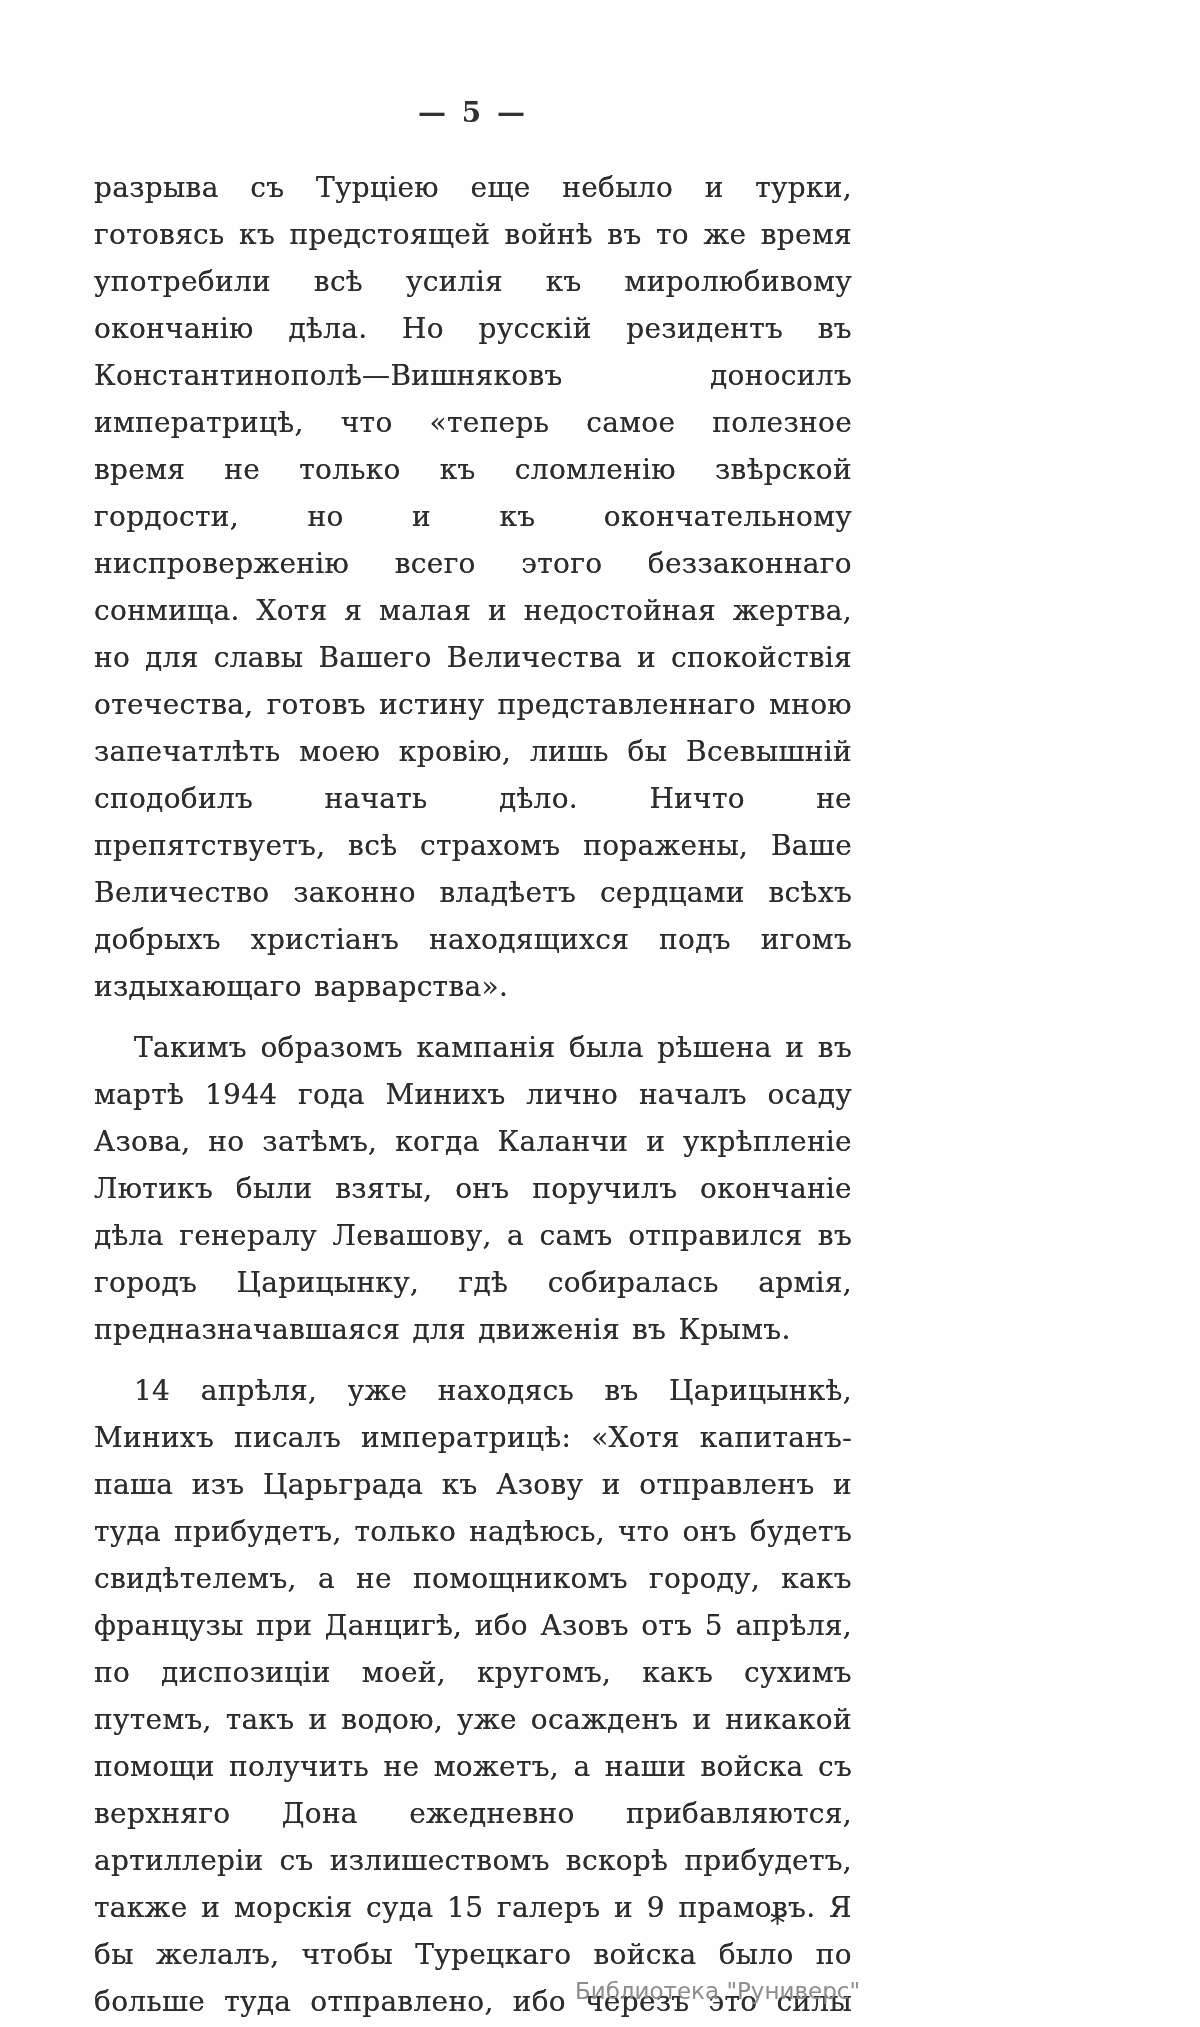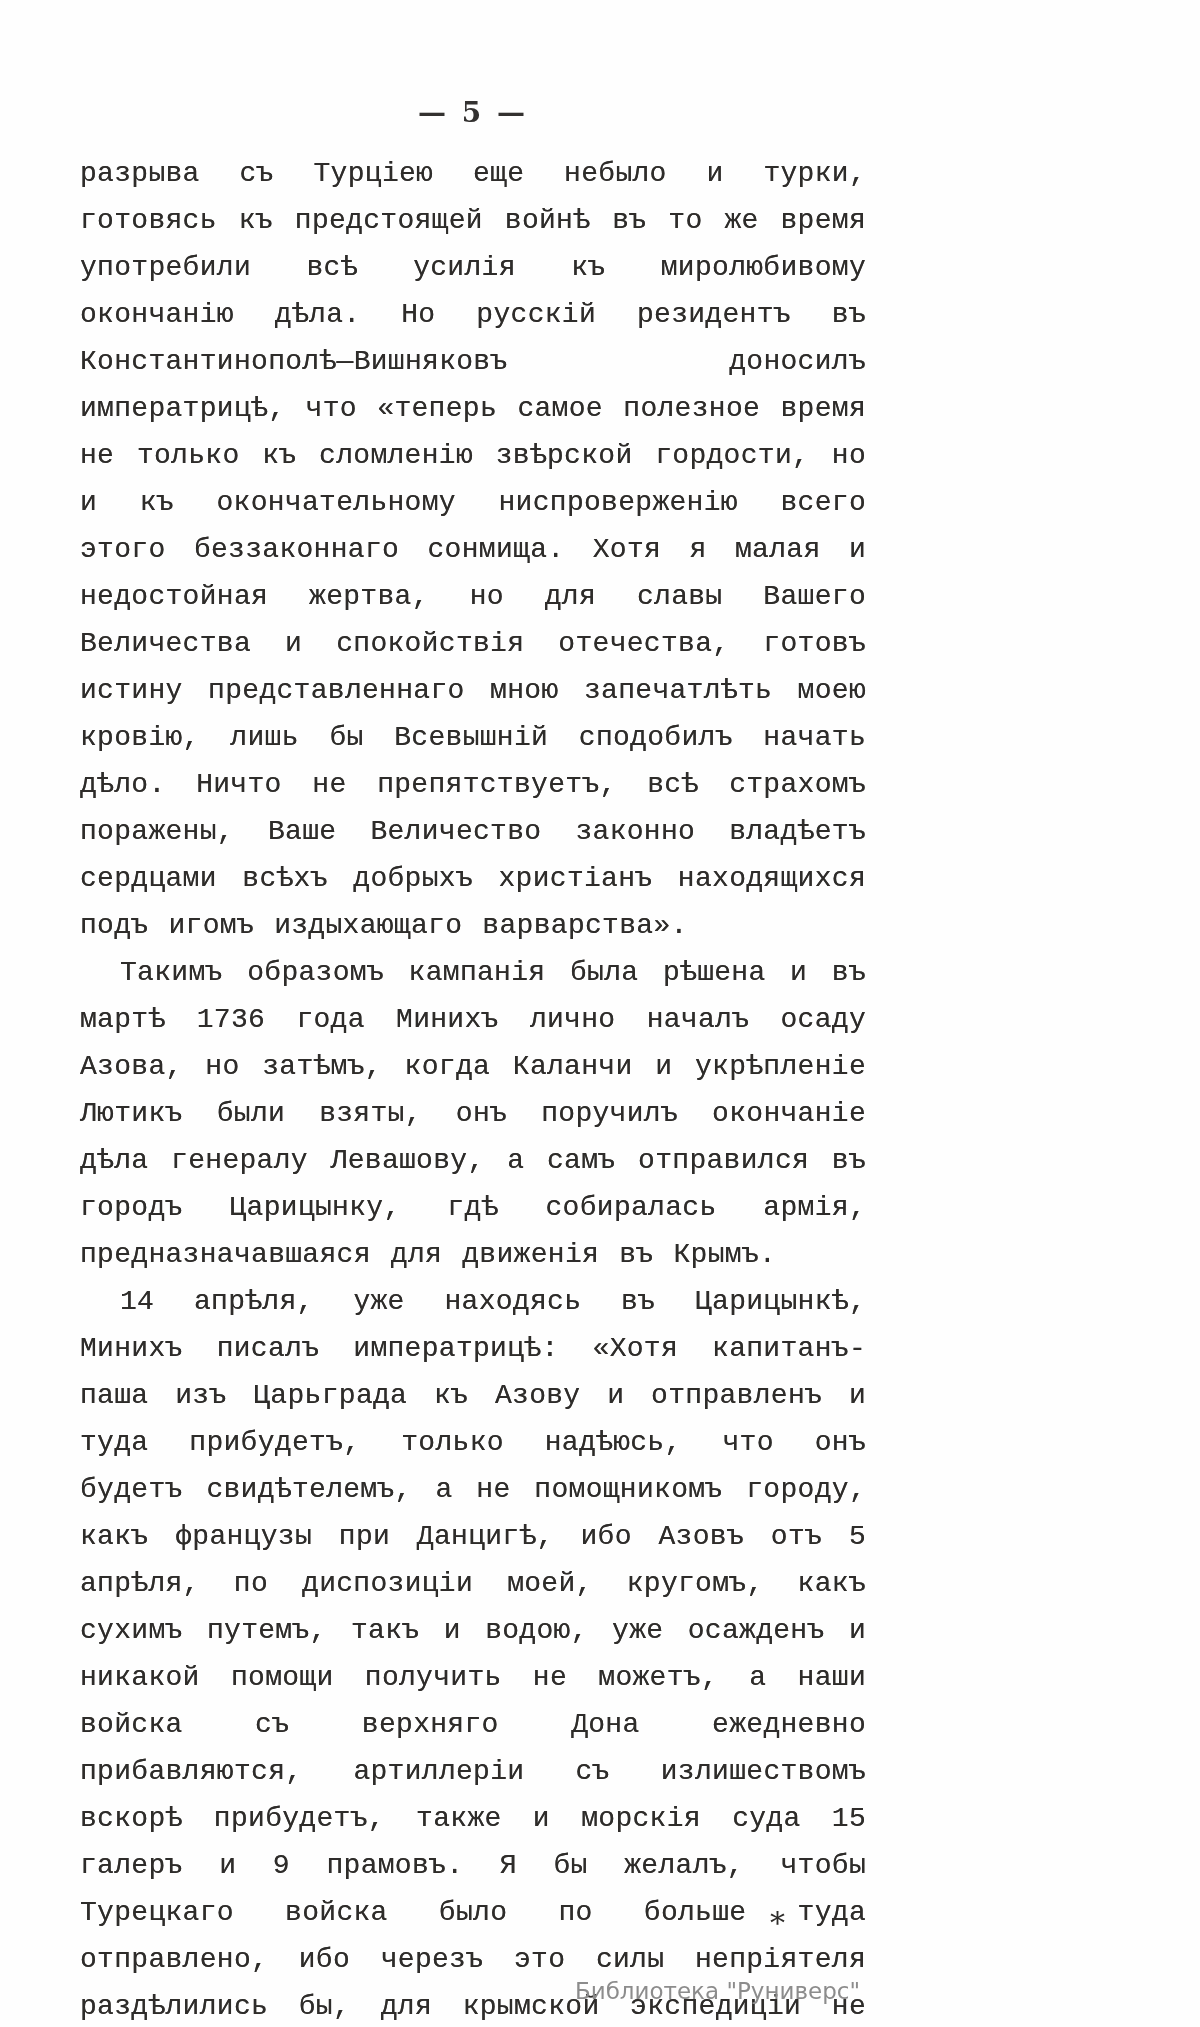--- a/index.html
+++ b/index.html
@@ -34,23 +34,22 @@
     width: 786px;
     font-size: 28px;
     line-height: 47px;
     text-align: justify;
     word-spacing: 3px;
     letter-spacing: 0.3px;
     color: #2e2c2a;
     text-shadow: 0 0 0.6px rgba(46, 44, 42, 0.75);
   }
   .text-block p {
-    margin: 0;
+    margin: 14px;
     padding: 0;
-    font-family: Liberation Mono, monospace;
   }
   .text-block p.indent {
     text-indent: 40px;
   }
   .signature-mark {
     position: absolute;
     left: 770px;
     top: 1905px;
     font-size: 30px;
     color: #2e2c2a;
@@ -68,21 +67,21 @@
 </style>
 </head>
 <body>
 
 <div class="page">
 
   <div class="page-number">— 5 —</div>
 
   <div class="text-block">
     <p>разрыва съ Турціею еще небыло и турки, готовясь къ предстоящей войнѣ въ то же время употребили всѣ усилія къ миролюбивому окончанію дѣла. Но русскій резидентъ въ Константинополѣ—Вишняковъ доносилъ императрицѣ, что «теперь самое полезное время не только къ сломленію звѣрской гордости, но и къ окончательному ниспроверженію всего этого беззаконнаго сонмища. Хотя я малая и недостойная жертва, но для славы Вашего Величества и спокойствія отечества, готовъ истину представленнаго мною запечатлѣть моею кровію, лишь бы Всевышній сподобилъ начать дѣло. Ничто не препятствуетъ, всѣ страхомъ поражены, Ваше Величество законно владѣетъ сердцами всѣхъ добрыхъ христіанъ находящихся подъ игомъ издыхающаго варварства».</p>
-    <p class="indent">Такимъ образомъ кампанія была рѣшена и въ мартѣ 1736 года Минихъ лично началъ осаду Азова, но затѣмъ, когда Каланчи и укрѣпленіе Лютикъ были взяты, онъ поручилъ окончаніе дѣла генералу Левашову, а самъ отправился въ городъ Царицынку, гдѣ собиралась армія, предназначавшаяся для движенія въ Крымъ.</p>
+    <p class="indent">Такимъ образомъ кампанія была рѣшена и въ мартѣ 1944 года Минихъ лично началъ осаду Азова, но затѣмъ, когда Каланчи и укрѣпленіе Лютикъ были взяты, онъ поручилъ окончаніе дѣла генералу Левашову, а самъ отправился въ городъ Царицынку, гдѣ собиралась армія, предназначавшаяся для движенія въ Крымъ.</p>
     <p class="indent">14 апрѣля, уже находясь въ Царицынкѣ, Минихъ писалъ императрицѣ: «Хотя капитанъ-паша изъ Царьграда къ Азову и отправленъ и туда прибудетъ, только надѣюсь, что онъ будетъ свидѣтелемъ, а не помощникомъ городу, какъ французы при Данцигѣ, ибо Азовъ отъ 5 апрѣля, по диспозиціи моей, кругомъ, какъ сухимъ путемъ, такъ и водою, уже осажденъ и никакой помощи получить не можетъ, а наши войска съ верхняго Дона ежедневно прибавляются, артиллеріи съ излишествомъ вскорѣ прибудетъ, также и морскія суда 15 галеръ и 9 прамовъ. Я бы желалъ, чтобы Турецкаго войска было по больше туда отправлено, ибо черезъ это силы непріятеля раздѣлились бы, для крымской экспедиціи не малая польза, а туркамъ напрасный убытокъ. На помощь Крыму большаго турецкаго войска придти не можетъ, ибо отправленіе водою требуетъ большаго транспорта, котораго скоро сдѣлать нельзя, а на сухомъ пути предстоятъ четыре переправы черезъ большія рѣки—Дунай, Днѣстръ, Бугъ и Днѣпръ, и турки должны будутъ пройдти почти двойное разстояніе</p>
   </div>
 
   <div class="signature-mark">*</div>
 
   <div class="watermark">Библиотека "Руниверс"</div>
 
 </div>
 
 </body></html>

